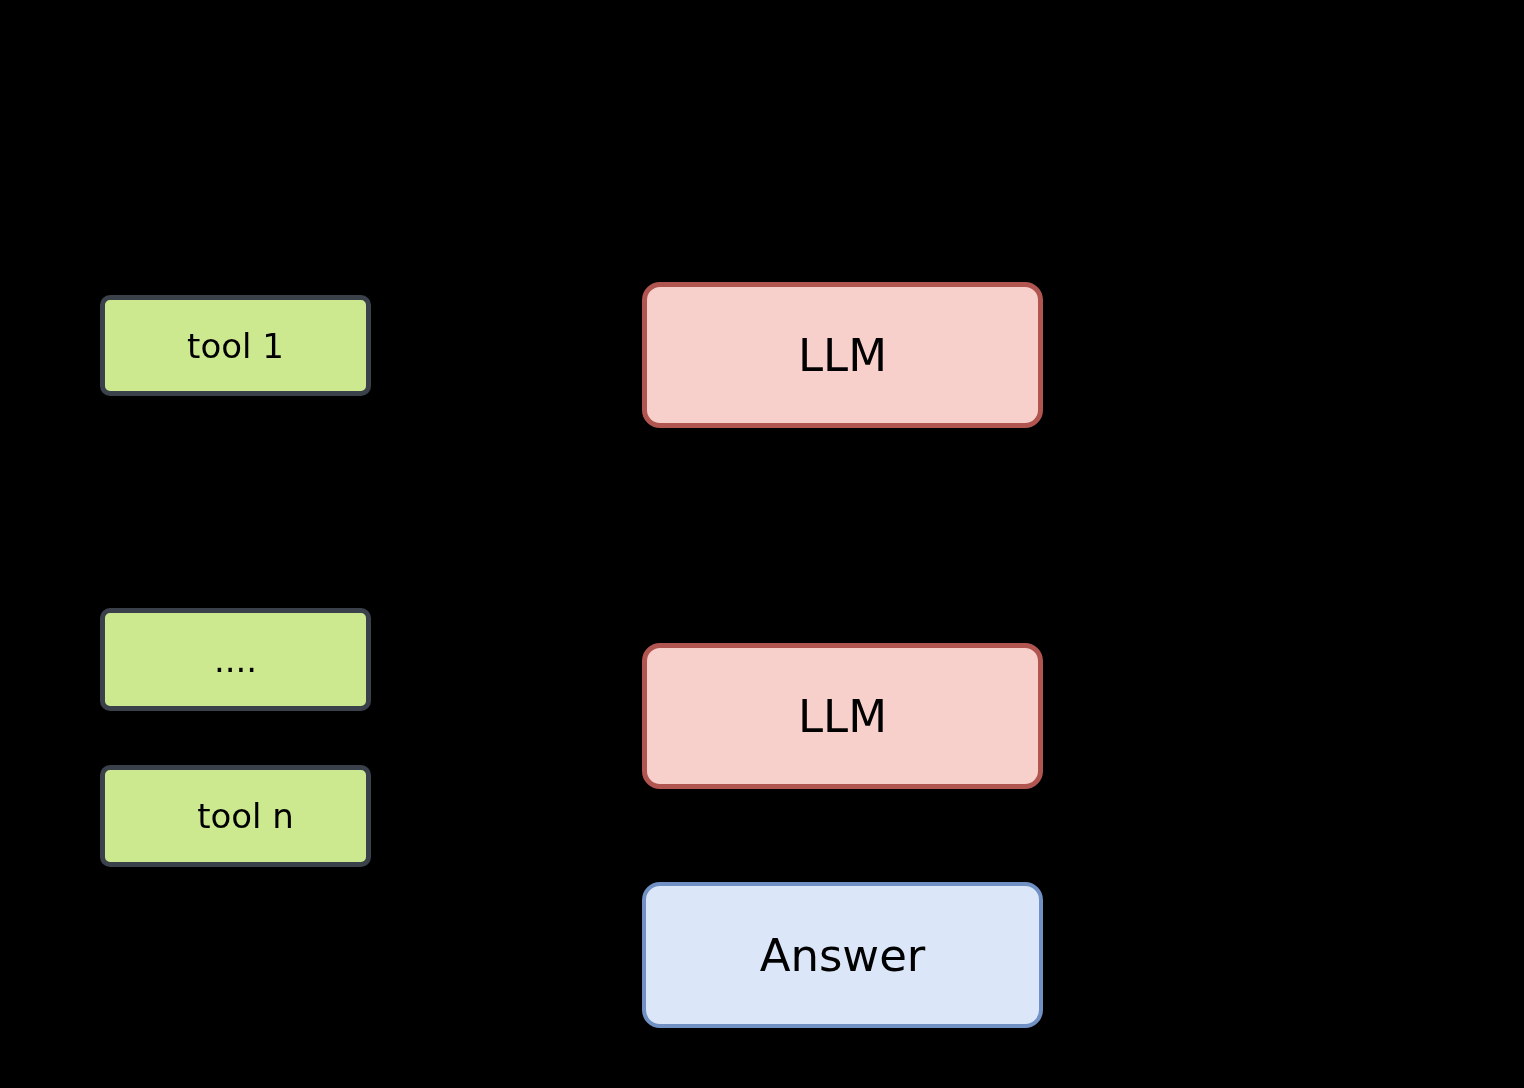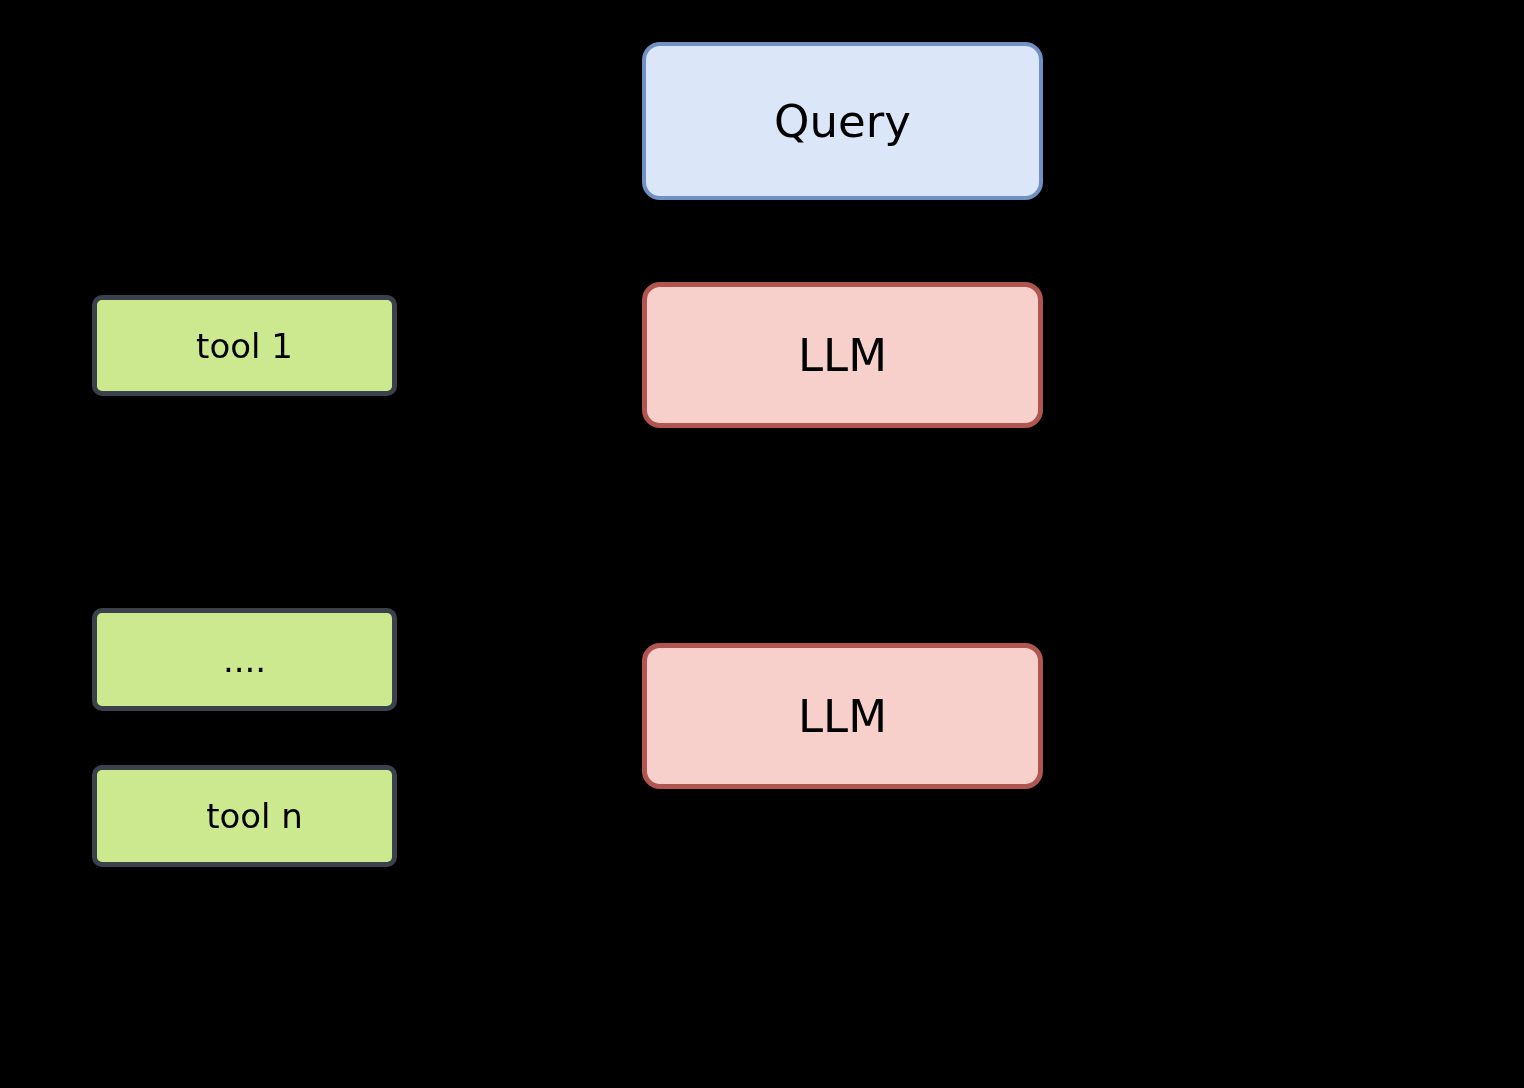--- a/index.html
+++ b/index.html
@@ -44,22 +44,22 @@
   .llm {
     background: var(--llm-fill, #f7d0cb);
     border: 5px solid var(--llm-border, #b05550);
   }
   .pos-query  { top: 42px;  height: 158px; }
   .pos-llm1   { top: 282px; }
   .pos-llm2   { top: 643px; }
   .pos-answer { top: 882px; }
   
   .tool {
-    left: 92px;
-    width: 305px;
+    left: 100px;
+    width: 271px;
     height: 102px;
     border-radius: 10px;
     background: var(--tool-fill, #cde98f);
     border: 5px solid var(--tool-border, #3a414b);
     font-size: 34px;
   }
   .pos-tool1 { top: 295px; height: 101px; }
   .pos-tool2 { top: 452px; }
   .pos-dots  { top: 608px; height: 103px; }
   .pos-tooln { top: 765px; padding-left: 20px; }
@@ -75,26 +75,26 @@
 
 
   <div class="node tool pos-dots">
     <span class="label">....</span>
   </div>
 
   <div class="node tool pos-tooln">
     <span class="label">tool n</span>
   </div>
 
-  <div class="node flow io pos-query">
-    <span class="label">Query</span>
-  </div>
 
   <div class="node flow llm pos-llm1">
     <span class="label">LLM</span>
   </div>
 
   <div class="node flow llm pos-llm2">
     <span class="label">LLM</span>
   </div>
 
+  <div class="node flow io pos-answer">
+    <span class="label">Answer</span>
+  </div>
 
 </div>
 
 </body></html>

